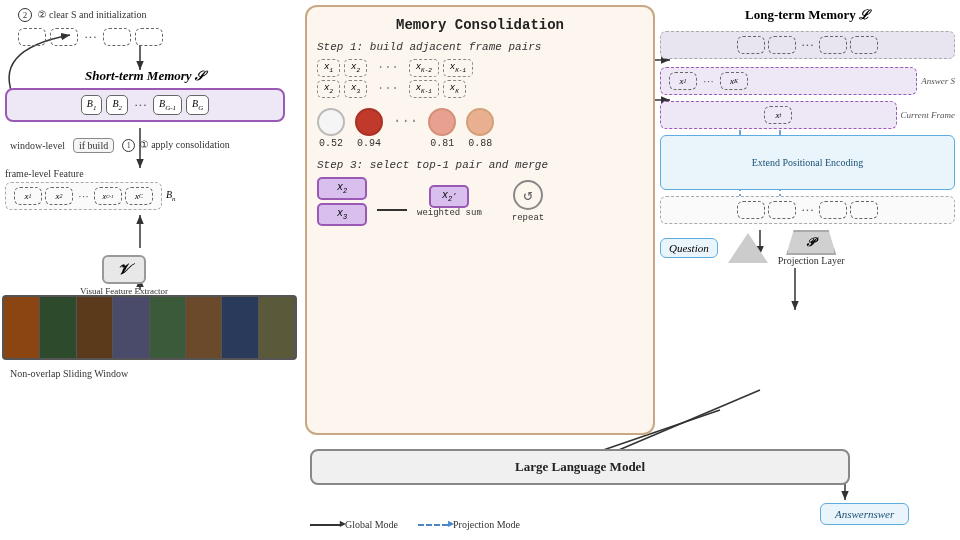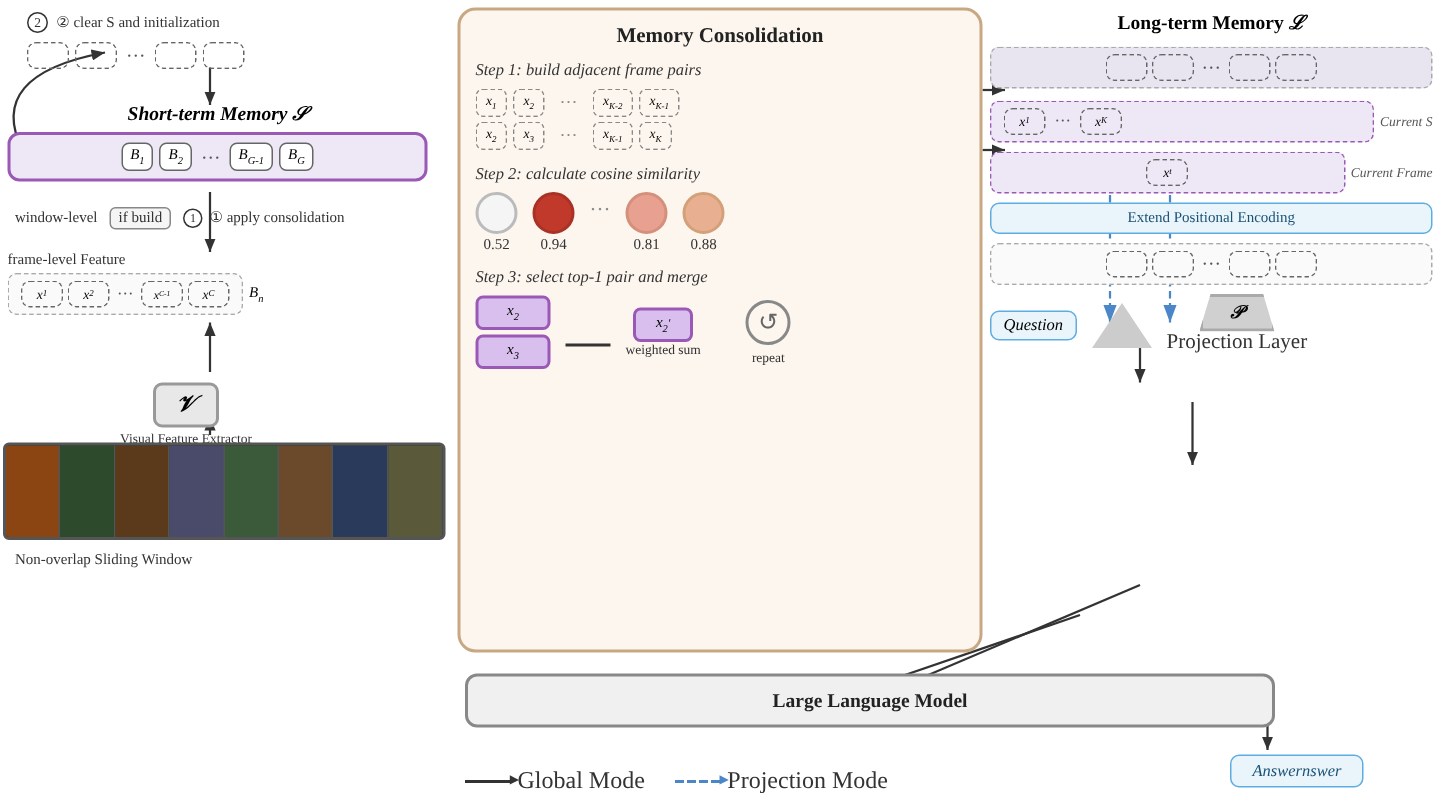--- a/index.html
+++ b/index.html
@@ -201,20 +201,21 @@
     .middle-section {
       position: absolute;
       left: 305px;
       top: 5px;
       width: 350px;
       height: 430px;
       border: 2px solid #c8a882;
       border-radius: 12px;
       background: #fdf6ee;
       padding: 10px;
+      font-family: Liberation Mono, monospace;
     }
 
     .middle-title {
       font-size: 14px;
       font-weight: bold;
       text-align: center;
       margin-bottom: 8px;
       color: #222;
     }
 
@@ -378,21 +379,21 @@
 
     .current-label {
       font-size: 9px;
       color: #555;
       font-style: italic;
     }
 
     .extend-pos-box {
       border: 1.5px solid #5dade2;
       border-radius: 6px;
-      padding: 4px 12px;
+      padding: 21px 12px;
       font-size: 10px;
       background: #eaf4fb;
       text-align: center;
       color: #1a5276;
       margin-bottom: 6px;
     }
 
     .qformer-label {
       font-size: 12px;
       font-style: italic;
@@ -422,21 +423,21 @@
     .question-box {
       border: 1.5px solid #5dade2;
       border-radius: 6px;
       padding: 3px 8px;
       font-size: 11px;
       background: #eaf4fb;
       font-style: italic;
     }
 
     .projection-label {
-      font-size: 14px;
+      font-size: 10px;
       color: #333;
       text-align: center;
     }
 
     
     .llm-box {
       position: absolute;
       bottom: 80px;
       left: 305px;
       width: 540px;
@@ -464,21 +465,21 @@
     }
 
     
     .legend {
       position: absolute;
       bottom: 10px;
       left: 310px;
       display: flex;
       align-items: center;
       gap: 20px;
-      font-size: 16px;
+      font-size: 10px;
       color: #333;
     }
 
     .legend-item {
       display: flex;
       align-items: center;
       gap: 5px;
     }
 
     .legend-arrow-solid {
@@ -669,21 +670,20 @@
       <div class="pairs-row">
         <div class="pair-box"><i>x</i><sub style="font-size:6px;">2</sub></div>
         <div class="pair-box"><i>x</i><sub style="font-size:6px;">3</sub></div>
         <span style="font-size:12px;color:#888;margin:0 6px;">···</span>
         <div class="pair-box"><i>x</i><sub style="font-size:6px;">K-1</sub></div>
         <div class="pair-box"><i>x</i><sub style="font-size:6px;">K</sub></div>
       </div>
     </div>
 
     <div class="step2-cosine">
-      <div class="step-label">Step 2: calculate cosine similarity</div>
       <div class="circles-row">
         <div class="circle-item">
           <div class="circle-sm circle-white"></div>
           <span class="sim-value">0.52</span>
         </div>
         <div class="circle-item">
           <div class="circle-sm circle-brown"></div>
           <span class="sim-value">0.94</span>
         </div>
         <span style="font-size:14px;color:#888;margin-bottom:14px;">···</span>
@@ -741,21 +741,21 @@
         <div class="dashed-box dashed-box-sm" style="font-size:9px;font-style:italic;">
             <i>x</i>
             <sub style="font-size:6px;">1</sub>
           </div>
         <span class="dots-text" style="font-size:11px;">···</span>
         <div class="dashed-box dashed-box-sm" style="font-size:9px;font-style:italic;">
             <i>x</i>
             <sub style="font-size:6px;">K</sub>
           </div>
       </div>
-      <div class="current-label">Current S</div>
+      <div class="current-label">Answer S</div>
     </div>
 
     <div style="display:flex;align-items:center;gap:4px;margin-bottom:6px;">
       <div class="current-frame-row" style="margin-bottom:0;flex:1;justify-content:center;">
         <div class="dashed-box dashed-box-sm" style="font-size:9px;font-style:italic;">
             <i>x</i>
             <sub style="font-size:6px;">t</sub>
           </div>
       </div>
       <div class="current-label">Current Frame</div>

